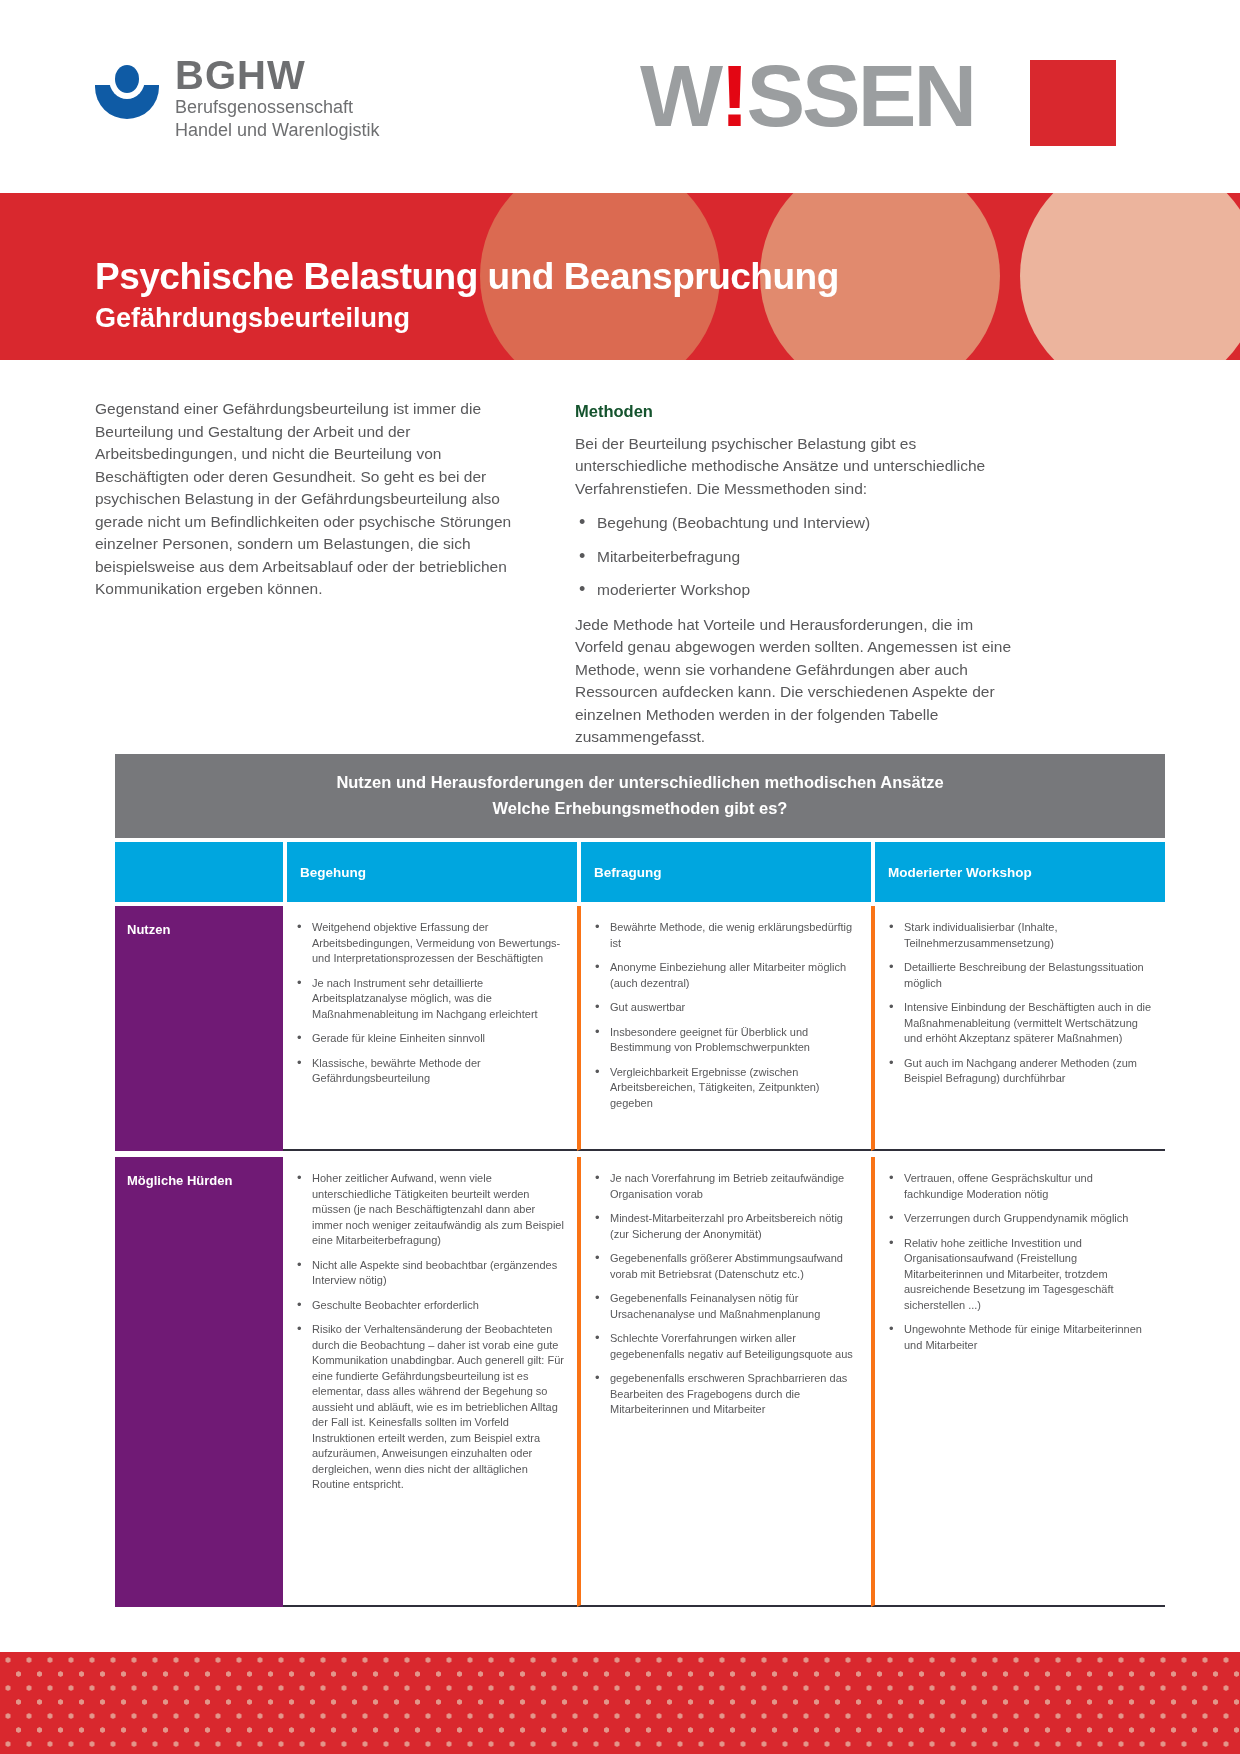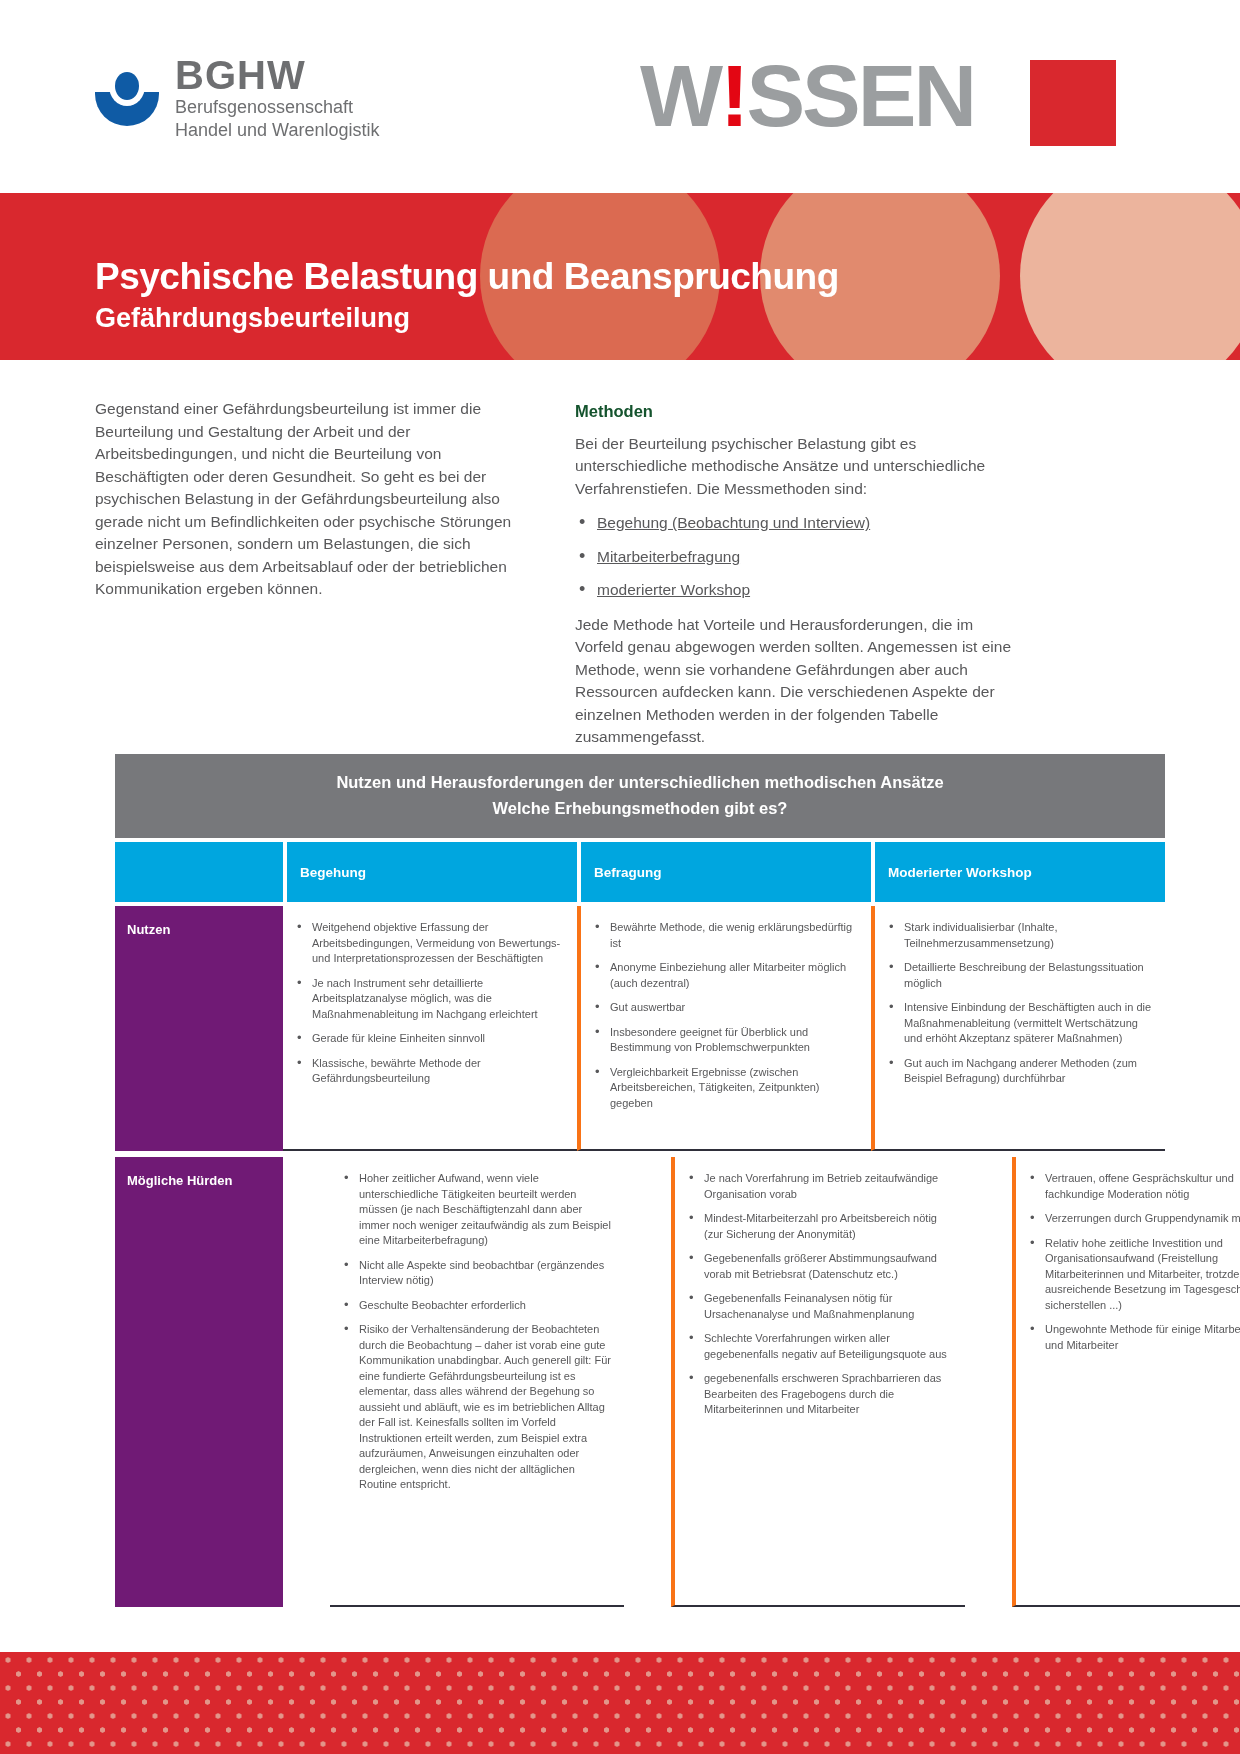--- a/index.html
+++ b/index.html
@@ -1,21 +1,21 @@
 <!DOCTYPE html>
 <html><head>
 <meta charset="utf-8">
 <style>
   html,body{margin:0;padding:0;background:#fff;}
   .page{position:relative;width:1240px;height:1754px;background:#fff;overflow:hidden;
         font-family:"Liberation Sans",sans-serif;color:#58585a;}
 
   
   .topbar{position:absolute;left:0;top:0;width:1240px;height:193px;background:#fff;}
-  .logo{position:absolute;left:95px;top:50px;display:flex;align-items:flex-end;}
+  .logo{position:absolute;left:95px;top:50px;display:flex;align-items:center;}
   .logo-icon{position:relative;width:66px;height:78px;margin-right:14px;}
   .logo-body{position:absolute;left:0;top:28px;width:64px;height:34px;background:#0f5ba5;
              border-radius:0 0 34px 34px;}
   .logo-head{position:absolute;left:20px;top:8px;width:24px;height:28px;background:#0f5ba5;
              border-radius:50%;box-shadow:0 0 0 6px #fff;}
   .logo-text{padding-top:4px;}
   .logo-name{font-size:40px;font-weight:bold;color:#6e6f71;letter-spacing:1px;line-height:42px;}
   .logo-sub{font-size:18px;color:#6e6f71;line-height:23px;}
   .wissen{position:absolute;left:640px;top:46px;font-size:88px;font-weight:bold;
           letter-spacing:-3px;color:#9b9ea0;line-height:100px;}
@@ -30,32 +30,32 @@
   .circle3{left:1020px;background:#ecb49d;}
   .banner-text{position:absolute;left:95px;top:22px;color:#fff;margin-top:40px;}
   .banner-title{font-size:37px;font-weight:bold;line-height:44px;letter-spacing:-0.5px;}
   .banner-subtitle{font-size:27px;font-weight:bold;line-height:32px;margin-top:3px;}
 
   
   .col-left{position:absolute;left:95px;top:398px;width:440px;font-size:15.5px;line-height:22.5px;}
   .col-right{position:absolute;left:575px;top:398px;width:442px;font-size:15.5px;line-height:22.5px;}
   .methods-heading{color:#14532d;font-weight:bold;font-size:16.5px;margin:2px 0 10px 0;}
   .methods-list{list-style:none;margin:12px 0 12px 0;padding:0;}
-  .methods-list li{position:relative;padding-left:22px;margin:0 0 11px 0;text-decoration:underline;}
+  .methods-list li{position:relative;padding-left:22px;margin:0 0 11px 0;}
   .methods-list li::before{content:"•";position:absolute;left:4px;top:-1px;font-size:18px;color:#58585a;}
 
   
   .tbl{position:absolute;left:95px;top:754px;width:1050px;margin-left:20px;}
   .tbl-title{height:84px;background:#77787b;color:#fff;text-align:center;
              font-weight:bold;font-size:16.5px;line-height:26px;padding-top:15px;box-sizing:border-box;}
   .tbl-head{display:grid;grid-template-columns:168px 290px 290px 290px;column-gap:4px;margin-top:4px;border-radius:9px;}
   .tbl-head .hcell{background:#00a6df;height:60px;display:flex;align-items:center;
                    color:#fff;font-weight:bold;font-size:13.5px;padding-left:13px;}
   .tbl-row{display:grid;grid-template-columns:168px 294px 294px 294px;margin-top:4px;}
-  .tbl-row.second{margin-top:6px;gap:47px;}
+  .tbl-row.second{margin-top:6px;}
   .label-cell{background:#701a75;color:#fff;font-weight:bold;font-size:13px;
               padding:16px 12px;box-sizing:border-box;}
   .cell{padding:14px 10px 12px 12px;box-sizing:border-box;font-size:11px;line-height:15.5px;}
   .cell.mid,.cell.last{border-left:4px solid #f97316;}
   .row1 .cell{border-bottom:2px solid #2f2f3a;min-height:245px;}
   .row2 .cell{border-bottom:2px solid #2f2f3a;min-height:450px;}
   .cell-list{list-style:none;margin:0;padding:0;}
   .cell-list li{position:relative;padding-left:17px;margin:0 0 9px 0;}
   .cell-list li::before{content:"•";position:absolute;left:2px;top:-1px;font-size:13px;color:#58585a;}
 

